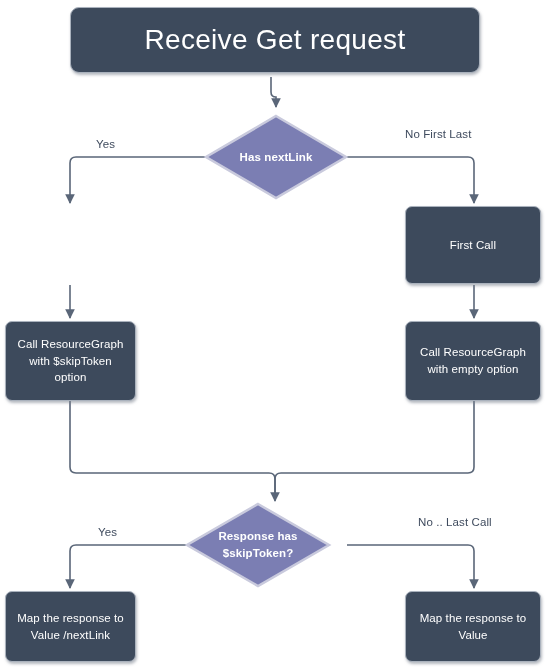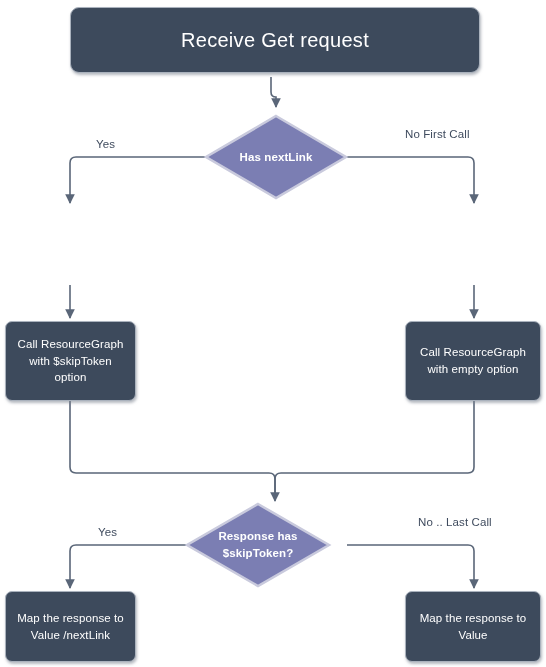--- a/index.html
+++ b/index.html
@@ -41,21 +41,21 @@
     border: 1px solid #aab2bd;
     border-radius: 7px;
     box-shadow: 1px 2px 3px rgba(120,128,140,0.55);
     font-size: 11.5px;
     line-height: 1.45;
     letter-spacing: 0.1px;
     padding: 4px 6px;
     white-space: pre-line;
   }
   .proc.start {
-    font-size: 20px;
+    font-size: 28px;
     line-height: 1.1;
     letter-spacing: 0.3px;
     font-weight: 400;
     border-radius: 9px;
     padding: 2px 8px;
   }
   .decision {
     width: 100%;
     height: 100%;
   }
@@ -133,23 +133,26 @@
 
   <div class="decision-wrap" style="left:203px; top:113px; width:146px; height:88px;">
     <svg class="decision" viewBox="0 0 146 88">
       <polygon points="73,3 143,44 73,85 3,44" fill="#7b7eb3" stroke="#c9cadd" stroke-width="2.5"></polygon>
     </svg>
     <div class="decision-label">Has nextLink</div>
   </div>
 
   <div class="edge-label" style="left:96px; top:138px;">Yes</div>
 
-  <div class="edge-label" style="left:405px; top:128px;">No First Call</div>
+  <div class="edge-label" style="left:405px; top:128px;">No First Last</div>
 
 
+  <div class="node proc" style="left:405px; top:206px; width:136px; height:78px;">
+    <span>First Call</span>
+  </div>
 
   <div class="node proc" style="left:5px; top:321px; width:131px; height:80px;">
     <span>Call ResourceGraph
 with  $skipToken
 option</span>
   </div>
 
   <div class="node proc" style="left:405px; top:321px; width:136px; height:80px;">
     <span>Call ResourceGraph
 with  empty option</span>

